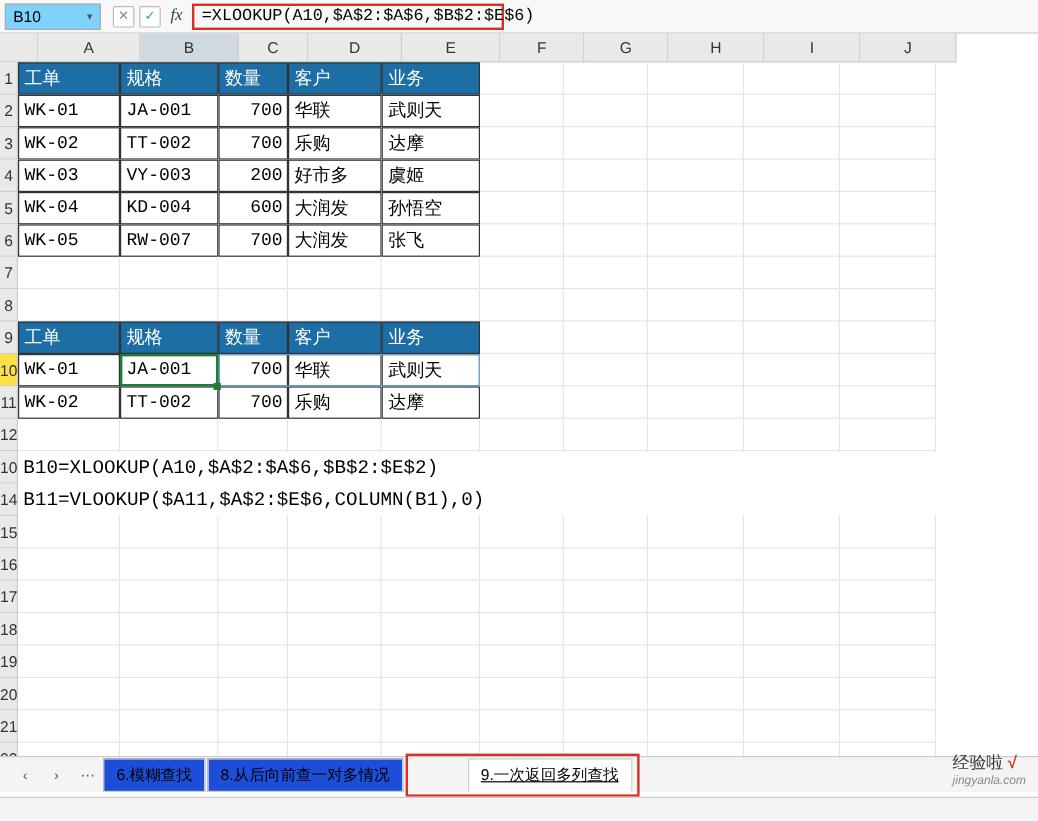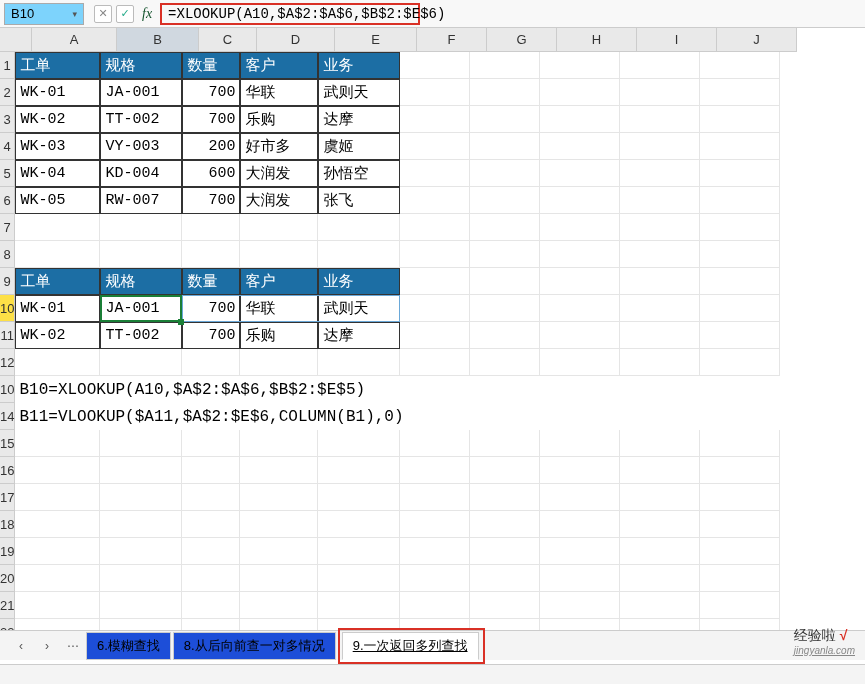--- a/index.html
+++ b/index.html
@@ -199,36 +199,37 @@
       background: #1d4ed8;
       margin-right: 2px;
       font-size: 13px;
       display: flex;
       align-items: center;
     }
     .sheet-tab.active {
       background: #fff;
       border-bottom: 1px solid #fff;
       text-decoration: underline;
+      margin-left: 48px;
     }
     .red-box-tab {
       border: 2px solid #d93025;
       padding: 2px;
       display: flex;
     }
     .watermark {
       position: absolute;
       bottom: 28px;
       right: 10px;
       font-size: 14px;
       color: #333;
       z-index: 20;
     }
     .watermark .chk { color: #d93025; font-weight: bold; }
-    .watermark .dom { font-size: 10px; color: #888; font-style: italic; display:block; text-align:right;text-decoration:underline; }
+    .watermark .dom { font-size: 10px; color: #888; font-style: italic; display:block; text-align:right; }
     .status-bar {
       position: absolute;
       bottom: 0;
       left: 0;
       right: 0;
       height: 20px;
       background: #f4f4f4;
       border-top: 1px solid #ccc;
     }
     
@@ -440,21 +441,21 @@
           <div class="cell cD"></div>
           <div class="cell cE"></div>
           <div class="cell cF"></div>
           <div class="cell cG"></div>
           <div class="cell cH"></div>
           <div class="cell cI"></div>
           <div class="cell cJ"></div>
         </div>
 
       <div class="cell-row">
-        <div class="cell formula-text" style="width:765px;border:none">B10=XLOOKUP(A10,$A$2:$A$6,$B$2:$E$5)</div>
+        <div class="cell formula-text" style="width:765px;border:none">B10=XLOOKUP(A10,$A$2:$A$6,$B$2:$E$2)</div>
       </div>
 
       <div class="cell-row">
         <div class="cell formula-text" style="width:765px;border:none">B11=VLOOKUP($A11,$A$2:$E$6,COLUMN(B1),0)</div>
       </div>
 
       <div class="cell-row">
           <div class="cell cA"></div>
           <div class="cell cB"></div>
           <div class="cell cC"></div>

